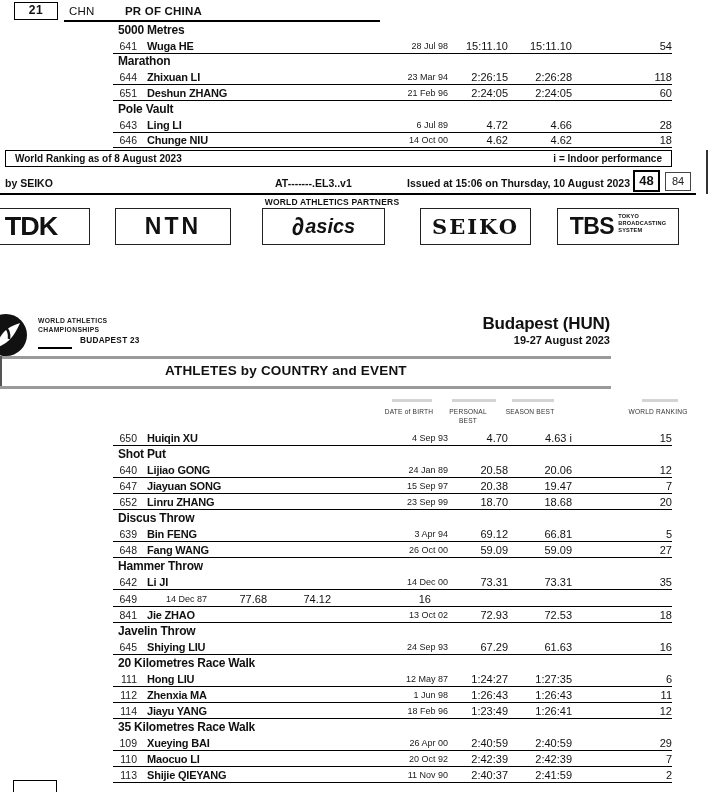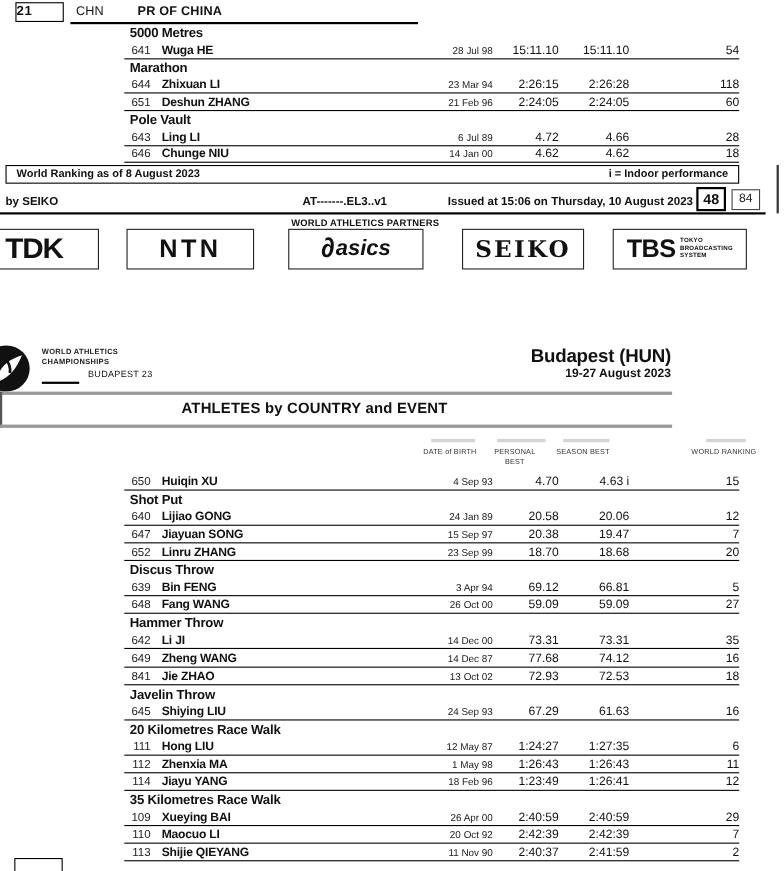--- a/index.html
+++ b/index.html
@@ -2,21 +2,21 @@
 <html><head>
 <meta charset="utf-8">
 <style>
   * { margin:0; padding:0; box-sizing:border-box; }
   body { background:#e8e8e8; font-family:"Liberation Sans", sans-serif; }
   .screen { position:relative; width:713px; height:792px; background:#ffffff;
             overflow:hidden; color:#111; }
 
   
   .p1-pagebox { position:absolute; left:14px; top:2px; width:44px; height:18px;
-    border:1.6px solid #000; font-weight:bold; font-size:12px; text-align:left;
+    border:1.6px solid #000; font-weight:bold; font-size:12px; text-align:center;
     line-height:15px; letter-spacing:.5px; }
   .p1-ccode { position:absolute; left:69px; top:5px; font-weight:normal; font-size:11.5px; letter-spacing:.2px; }
   .p1-cname { position:absolute; left:125px; top:5px; font-weight:bold; font-size:11.5px; letter-spacing:.2px; }
   .p1-headline { position:absolute; left:64px; top:20px; width:316px; height:1.6px; background:#000; }
 
   
   .table { position:absolute; left:0; width:672px; }
   .t1 { top:22px; }
   .t2 { top:430px; }
   .event-header { font-weight:bold; font-size:12px; letter-spacing:-.2px;
@@ -57,30 +57,30 @@
   .lb-ntn   { left:115px; width:116px; }
   .lb-asics { left:262px; width:123px; }
   .lb-seiko { left:420px; width:111px; }
   .lb-tbs   { left:557px; width:122px; }
   .tdk-text { font-weight:800; font-size:27px; letter-spacing:-1px; transform:scaleY(.95); }
   .ntn-text { font-weight:800; font-size:23px; letter-spacing:3px; }
   .asics-wrap { font-style:italic; font-weight:bold; display:flex; align-items:center; }
   .asics-symbol { font-size:25px; line-height:1; margin-right:1px; }
   .asics-text { font-size:20px; letter-spacing:0; }
   .seiko-text { font-family:"DejaVu Serif", serif; font-weight:bold; font-size:21px; letter-spacing:2px; }
-  .tbs-wrap { display:flex; align-items:center; gap:4px; }
+  .tbs-wrap { display:flex; align-items:flex-start; gap:4px; }
   .tbs-main { font-weight:800; font-size:23px; letter-spacing:-.5px; }
   .tbs-sub { display:flex; flex-direction:column; justify-content:center; }
   .tbs-sub span { font-weight:bold; font-size:5.6px; letter-spacing:.2px; line-height:1.25; }
 
   
   .emblem { position:absolute; left:-18px; top:311px; width:48px; height:48px; }
   .wa-logo-text { position:absolute; left:38px; top:317px; }
   .wa-logo-text .l1, .wa-logo-text .l2 { font-size:6.8px; font-weight:bold; color:#222; letter-spacing:.3px; line-height:1.3; }
-  .wa-logo-text .l3 { font-size:8.2px; font-weight:400; color:#111; letter-spacing:.3px; line-height:1.4;padding-left:42px; }
+  .wa-logo-text .l3 { font-size:8.2px; font-weight:700; color:#111; letter-spacing:.3px; line-height:1.4;padding-left:42px; }
   .wa-logo-underline { width:34px; height:1.8px; background:#000; margin-top:1px; }
   .p2-location { position:absolute; right:103px; top:314px; font-weight:bold; font-size:17px; letter-spacing:-.2px; }
   .p2-dates { position:absolute; right:103px; top:334px; font-weight:bold; font-size:11px; }
   .grayline { position:absolute; left:0; width:611px; height:3px; background:#9a9a9a; }
   .gl-top { top:356px; } .gl-bot { top:386px; }
   .p2-leftedge { position:absolute; left:0; top:356px; width:1.6px; height:33px; background:#555; }
   .p2-title { position:absolute; left:165px; top:363px; font-weight:bold; font-size:13.5px; letter-spacing:.2px; }
 
   
   .colhead { position:absolute; top:408px; font-size:6.6px; color:#333; text-align:center;
@@ -137,21 +137,21 @@
         <span class="bib">643</span>
         <span class="name">Ling LI</span>
         <span class="dob">6 Jul 89</span>
         <span class="pb">4.72</span>
         <span class="sb">4.66</span>
         <span class="rank">28</span>
       </div>
       <div class="arow">
         <span class="bib">646</span>
         <span class="name">Chunge NIU</span>
-        <span class="dob">14 Jan 00</span>
+        <span class="dob">14 Oct 00</span>
         <span class="pb">4.62</span>
         <span class="sb">4.62</span>
         <span class="rank">18</span>
       </div>
     </div>
 
   <div class="wr-box">
     <span>World Ranking as of 8 August 2023</span>
     <span>i = Indoor performance</span>
   </div>
@@ -278,21 +278,20 @@
       <div class="arow">
         <span class="bib">642</span>
         <span class="name">Li JI</span>
         <span class="dob">14 Dec 00</span>
         <span class="pb">73.31</span>
         <span class="sb">73.31</span>
         <span class="rank">35</span>
       </div>
       <div class="arow">
         <span class="bib">649</span>
-        <span class="name">Zheng WANG</span>
         <span class="dob">14 Dec 87</span>
         <span class="pb">77.68</span>
         <span class="sb">74.12</span>
         <span class="rank">16</span>
       </div>
       <div class="arow">
         <span class="bib">841</span>
         <span class="name">Jie ZHAO</span>
         <span class="dob">13 Oct 02</span>
         <span class="pb">72.93</span>
@@ -313,21 +312,21 @@
         <span class="bib">111</span>
         <span class="name">Hong LIU</span>
         <span class="dob">12 May 87</span>
         <span class="pb">1:24:27</span>
         <span class="sb">1:27:35</span>
         <span class="rank">6</span>
       </div>
       <div class="arow">
         <span class="bib">112</span>
         <span class="name">Zhenxia MA</span>
-        <span class="dob">1 May 98</span>
+        <span class="dob">1 Jun 98</span>
         <span class="pb">1:26:43</span>
         <span class="sb">1:26:43</span>
         <span class="rank">11</span>
       </div>
       <div class="arow">
         <span class="bib">114</span>
         <span class="name">Jiayu YANG</span>
         <span class="dob">18 Feb 96</span>
         <span class="pb">1:23:49</span>
         <span class="sb">1:26:41</span>

